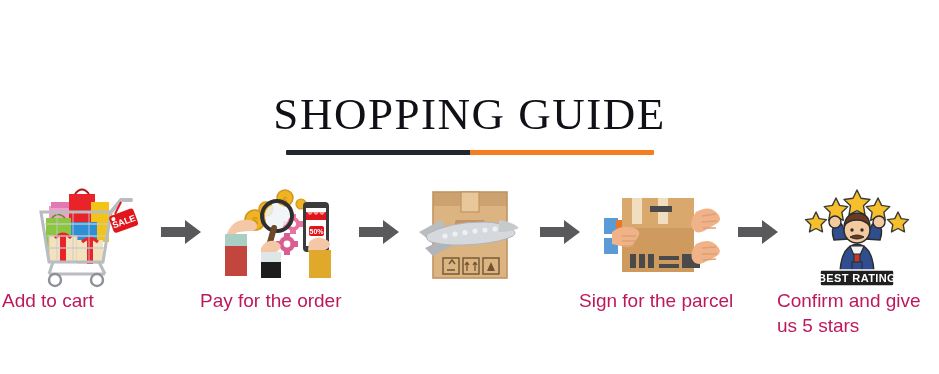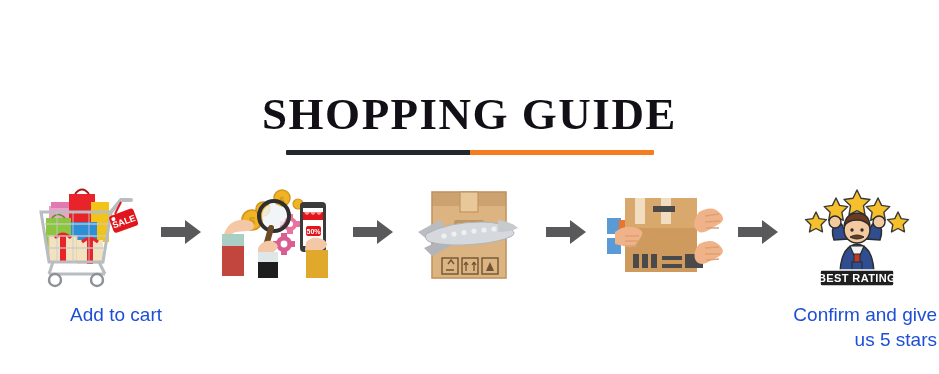--- a/index.html
+++ b/index.html
@@ -18,21 +18,21 @@
   
   .title-block {
     position: absolute;
     left: 0;
     top: 88px;
     width: 939px;
     text-align: center;
   }
   .title-text {
     font-family: "Liberation Serif", serif;
-    font-weight: bold;
+    font-weight: normal;
     font-size: 45px;
     letter-spacing: 1.5px;
     color: #120f16;
     line-height: 52px;
     white-space: nowrap;
   }
   .title-rule {
     width: 368px;
     height: 5px;
     margin: 10px auto 0 auto;
@@ -61,26 +61,26 @@
     display: flex;
     flex-direction: column;
     align-items: center;
   }
   .icon-box {
     width: 126px;
     height: 112px;
     position: relative;
   }
   .caption {
-    margin-top: 14px;
+    margin-top: 0;
     width: 160px;
-    text-align: right;
+    text-align: left;
     font-size: 19px;
     line-height: 25px;
-    color: #1d4ed8;
+    color: #be185d;
     font-family: "Liberation Sans", sans-serif;
   }
 
   
   .arrow {
     width: 46px;
     height: 112px;
     display: flex;
     align-items: center;
     justify-content: center;
@@ -194,20 +194,21 @@
         <rect x="86" y="26" width="26" height="50" rx="4" fill="#3b3b3b"></rect>
         <rect x="89" y="32" width="20" height="38" fill="#ffffff"></rect>
         <path d="M89 36 h20 v8 h-20 z" fill="#e0161c"></path>
         <path d="M90 36 q3 6 6 0 q3 6 6 0 q3 6 6 0" fill="#ffffff" opacity="0.55"></path>
         <rect x="92" y="50" width="15" height="10" rx="2" fill="#e0161c"></rect>
         <text x="99.5" y="58" font-family="Liberation Sans, sans-serif" font-size="7" font-weight="bold" fill="#ffffff" text-anchor="middle">50%</text>
         <path d="M92 66 q8 -8 18 -2 q6 4 0 9 l-10 5 q-7 3 -9 -4 z" fill="#f4c8a6"></path>
         <rect x="92" y="74" width="22" height="28" fill="#e0a92b"></rect>
       </svg>
     </div>
+    <div class="caption">Pay for the order</div>
   </div>
 
   <div class="arrow">
     <svg width="40" height="28" viewBox="0 0 40 28" xmlns="http://www.w3.org/2000/svg">
       <path d="M0 9 L24 9 L24 2 L40 14 L24 26 L24 19 L0 19 Z" fill="#59595b"></path>
     </svg>
   </div>
 
   <div class="step">
     <div class="icon-box">
@@ -271,20 +272,21 @@
 
         <path d="M16 56 q10 -8 22 -4 q8 3 4 9 l-4 6 q-3 5 -9 4 l-13 -3 z" fill="#f0b288"></path>
         <path d="M26 60 h14 M26 65 h14 M26 70 h12" stroke="#dda173" stroke-width="1.3" fill="none"></path>
 
         <path d="M100 36 q14 -8 22 2 q5 6 -2 10 l-12 7 q-8 4 -12 -3 q-3 -6 4 -16 z" fill="#f0b288"></path>
         <path d="M106 40 l14 -2 M106 46 l15 -1 M107 52 l13 0" stroke="#dda173" stroke-width="1.3" fill="none"></path>
         <path d="M100 68 q14 -7 22 3 q5 6 -3 10 l-12 6 q-8 3 -11 -4 q-2 -7 4 -15 z" fill="#f0b288"></path>
         <path d="M106 72 l14 -1 M106 78 l15 0 M107 84 l13 -1" stroke="#dda173" stroke-width="1.3" fill="none"></path>
       </svg>
     </div>
+    <div class="caption">Sign for the parcel</div>
   </div>
 
   <div class="arrow">
     <svg width="40" height="28" viewBox="0 0 40 28" xmlns="http://www.w3.org/2000/svg">
       <path d="M0 9 L24 9 L24 2 L40 14 L24 26 L24 19 L0 19 Z" fill="#59595b"></path>
     </svg>
   </div>
 
   <div class="step">
     <div class="icon-box">

